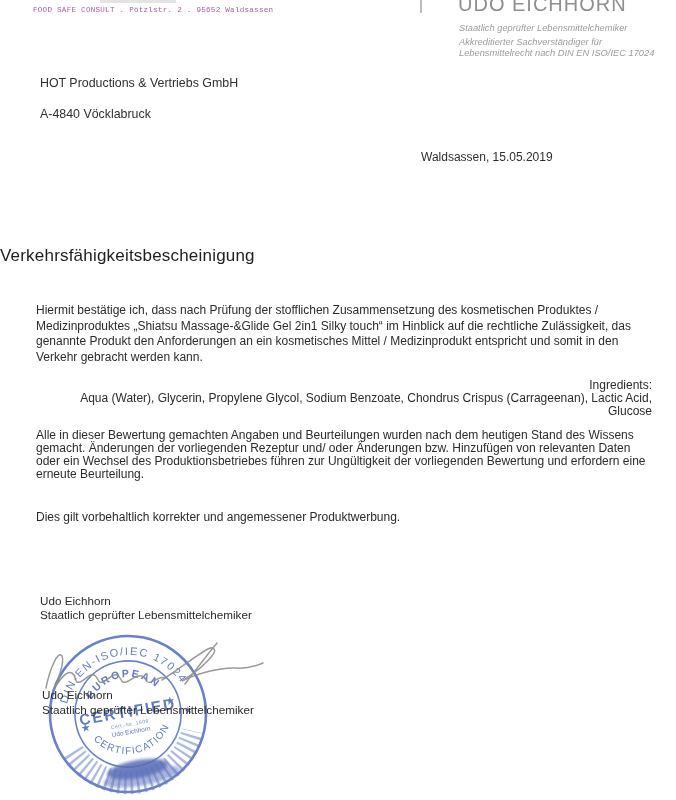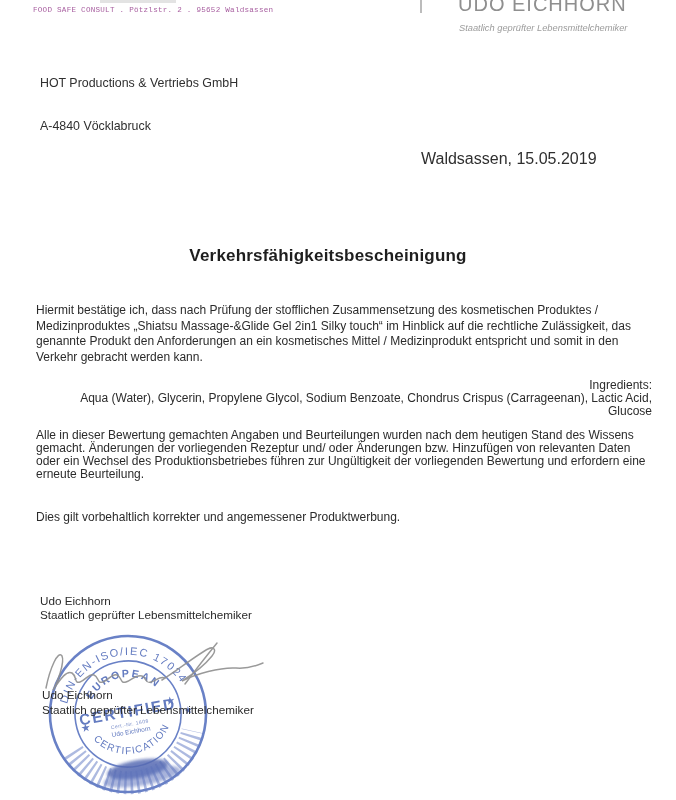--- a/index.html
+++ b/index.html
@@ -10,24 +10,24 @@
   .abs{position:absolute;}
   
   .sender-line{left:33px;top:6px;font-size:7.6px;letter-spacing:.25px;color:#a85fa0;font-family:Liberation Mono, monospace;}
   .top-smudge{left:100px;top:0;width:76px;height:3px;background:#e3e3e3;}
   .vert-mark{left:420px;top:0;width:2px;height:13px;background:#bcbcbc;}
   .lh-name{left:458px;top:-7px;font-size:20px;letter-spacing:1px;color:#8f8f8f;font-weight:400;}
   .lh-sub1{left:459px;top:23px;font-size:9.3px;font-style:italic;color:#9c9c9c;}
   .lh-sub2{left:459px;top:37px;font-size:9.3px;font-style:italic;color:#9c9c9c;line-height:10.5px;}
   
   .recipient{left:40px;top:75px;font-size:12.4px;line-height:16px;color:#2f2f2f;}
-  .recipient .gap{margin-top:27px;}
-  .dateline{left:421px;top:150px;font-size:16px;color:#2f2f2f;}
+  .recipient .gap{margin-top:15px;}
+  .dateline{left:421px;top:150px;font-size:12px;color:#2f2f2f;}
   
-  .doc-title{left:0;top:246px;width:656px;text-align:center;font-size:17px;font-weight:bold;color:#1e1e1e;letter-spacing:.2px;}
+  .doc-title{left:0;top:246px;width:656px;text-align:left;font-size:17px;font-weight:normal;color:#1e1e1e;letter-spacing:.2px;}
   
   .body-block{left:36px;width:616px;font-size:12px;color:#2b2b2b;}
   .para1{top:303px;line-height:15.6px;}
   .ingredients{top:379px;line-height:13.2px;text-align:right;}
   .para2{top:429px;line-height:13px;}
   .para3{top:511px;line-height:13px;}
   .signoff{left:40px;top:594px;font-size:11.7px;line-height:13.5px;color:#2b2b2b;}
   
   .stamp-svg{left:30px;top:624px;z-index:2;opacity:.88;}
   .signature-svg{left:36px;top:640px;z-index:3;}
@@ -37,20 +37,24 @@
 </head>
 <body>
 
 <div class="page">
 
   <div class="abs top-smudge"></div>
   <div class="abs sender-line">FOOD SAFE CONSULT . Pötzlstr. 2 . 95652 Waldsassen</div>
   <div class="abs vert-mark"></div>
   <div class="abs lh-name">UDO EICHHORN</div>
   <div class="abs lh-sub1">Staatlich geprüfter Lebensmittelchemiker</div>
+  <div class="abs lh-sub2">
+    <div>Akkreditierter Sachverständiger für</div>
+    <div>Lebensmittelrecht nach DIN EN ISO/IEC 17024</div>
+  </div>
 
   <div class="abs recipient">
     <div>HOT Productions &amp; Vertriebs GmbH</div>
     <div class="gap">A-4840 Vöcklabruck</div>
   </div>
 
   <div class="abs dateline">Waldsassen, 15.05.2019</div>
 
   <div class="abs doc-title">Verkehrsfähigkeitsbescheinigung</div>
 

